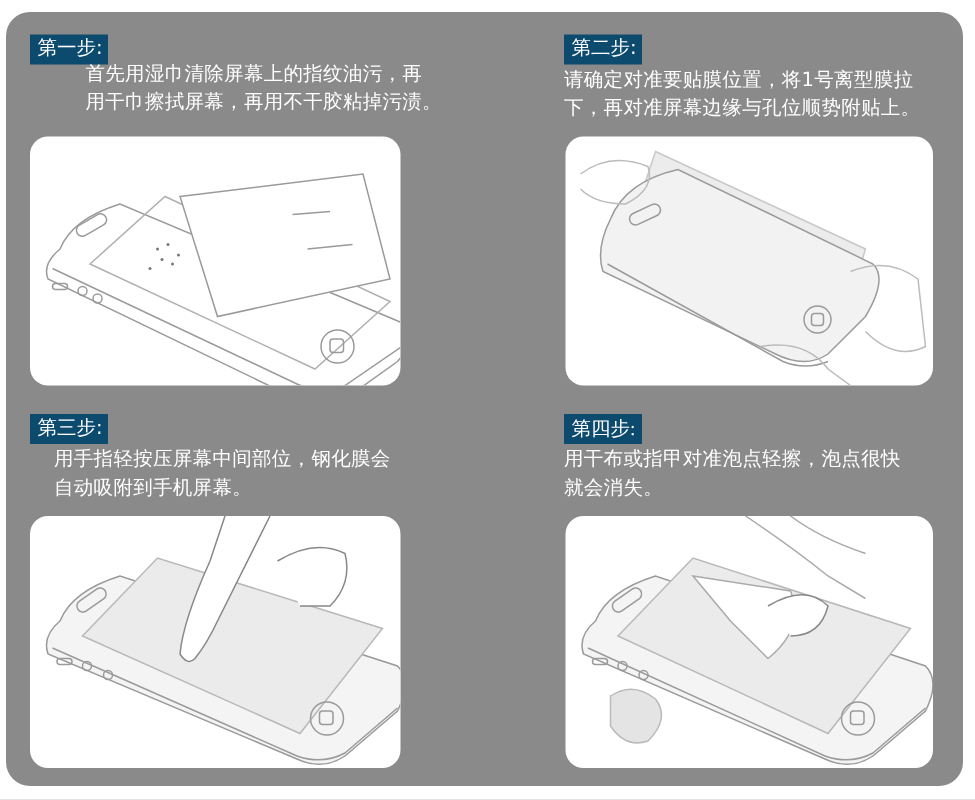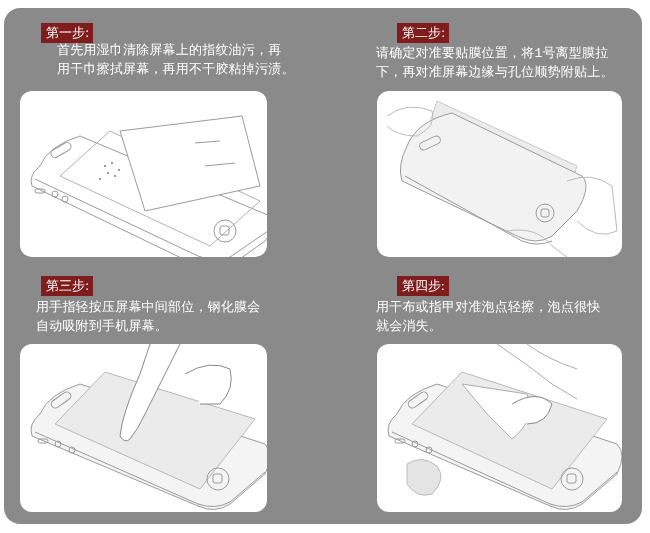--- a/index.html
+++ b/index.html
@@ -1,21 +1,21 @@
 <!DOCTYPE html>
 <html><head>
 <meta charset="utf-8">
 <style>
   html, body { margin: 0; padding: 0; background: #ffffff; }
   body { width: 650px; height: 533px; position: relative; overflow: hidden;
          font-family: "DejaVu Sans", "Liberation Sans", sans-serif; }
   .panel { position: absolute; left: 4px; top: 8px; width: 638px; height: 516px;
            background: #8a8a8a; border-radius: 16px; }
-  .badge { position: absolute; background: #7f1d1d; color: #ffffff; font-size: 13px;
-           line-height: 18px; padding: 1px 4px 1px 5px; white-space: nowrap; margin-left: 21px; }
+  .badge { position: absolute; background: #0c4a6e; color: #ffffff; font-size: 13px;
+           line-height: 18px; padding: 1px 4px 1px 5px; white-space: nowrap; }
   .desc { position: absolute; color: #ffffff; font-size: 13px; line-height: 19px;
           white-space: pre-line; letter-spacing: 0.2px; }
   .card { position: absolute; background: #ffffff; border-radius: 12px; overflow: hidden; }
   .card svg { display: block; width: 100%; height: 100%; }
 </style>
 </head>
 <body>
 
 <div class="panel"></div>
 
@@ -43,21 +43,21 @@
         <circle cx="95" cy="85" r="1"></circle>
           <circle cx="80" cy="88" r="1"></circle>
           <circle cx="99" cy="79" r="1"></circle>
       </g>
     </svg>
   </div>
 </div>
 
 <div>
   <div class="badge" style="left:376px; top:23px;">第二步:</div>
-  <div class="desc" style="left:376px; top:44px;font-family:Liberation Mono, monospace;">请确定对准要贴膜位置，将1号离型膜拉
+  <div class="desc" style="left:376px; top:44px;">请确定对准要贴膜位置，将1号离型膜拉
 下，再对准屏幕边缘与孔位顺势附贴上。</div>
   <div class="card" style="left:377px; top:91px; width:245px; height:166px;">
     <svg viewBox="0 0 245 166" fill="none" stroke="#9a9a9a" stroke-width="1">
       <path d="M60 10 L200 75 L180 140 L40 70 Z" fill="#ececec" stroke="#c8c8c8"></path>
       <path d="M30 55 Q40 30 75 22 L205 85 Q215 95 200 120 L175 145 Q160 155 140 145 L25 90 Q20 75 30 55 Z" fill="#f2f2f2"></path>
       <path d="M28 85 L145 150 Q160 156 175 150"></path>
       <rect x="42" y="48" width="22" height="8" rx="4" transform="rotate(-25 53 52)"></rect>
       <circle cx="168" cy="122" r="9"></circle>
       <rect x="164" y="118" width="8" height="8" rx="2"></rect>
       <path d="M10 25 Q30 10 55 20 Q60 35 40 45 Q20 45 10 35" stroke="#bbb"></path>

